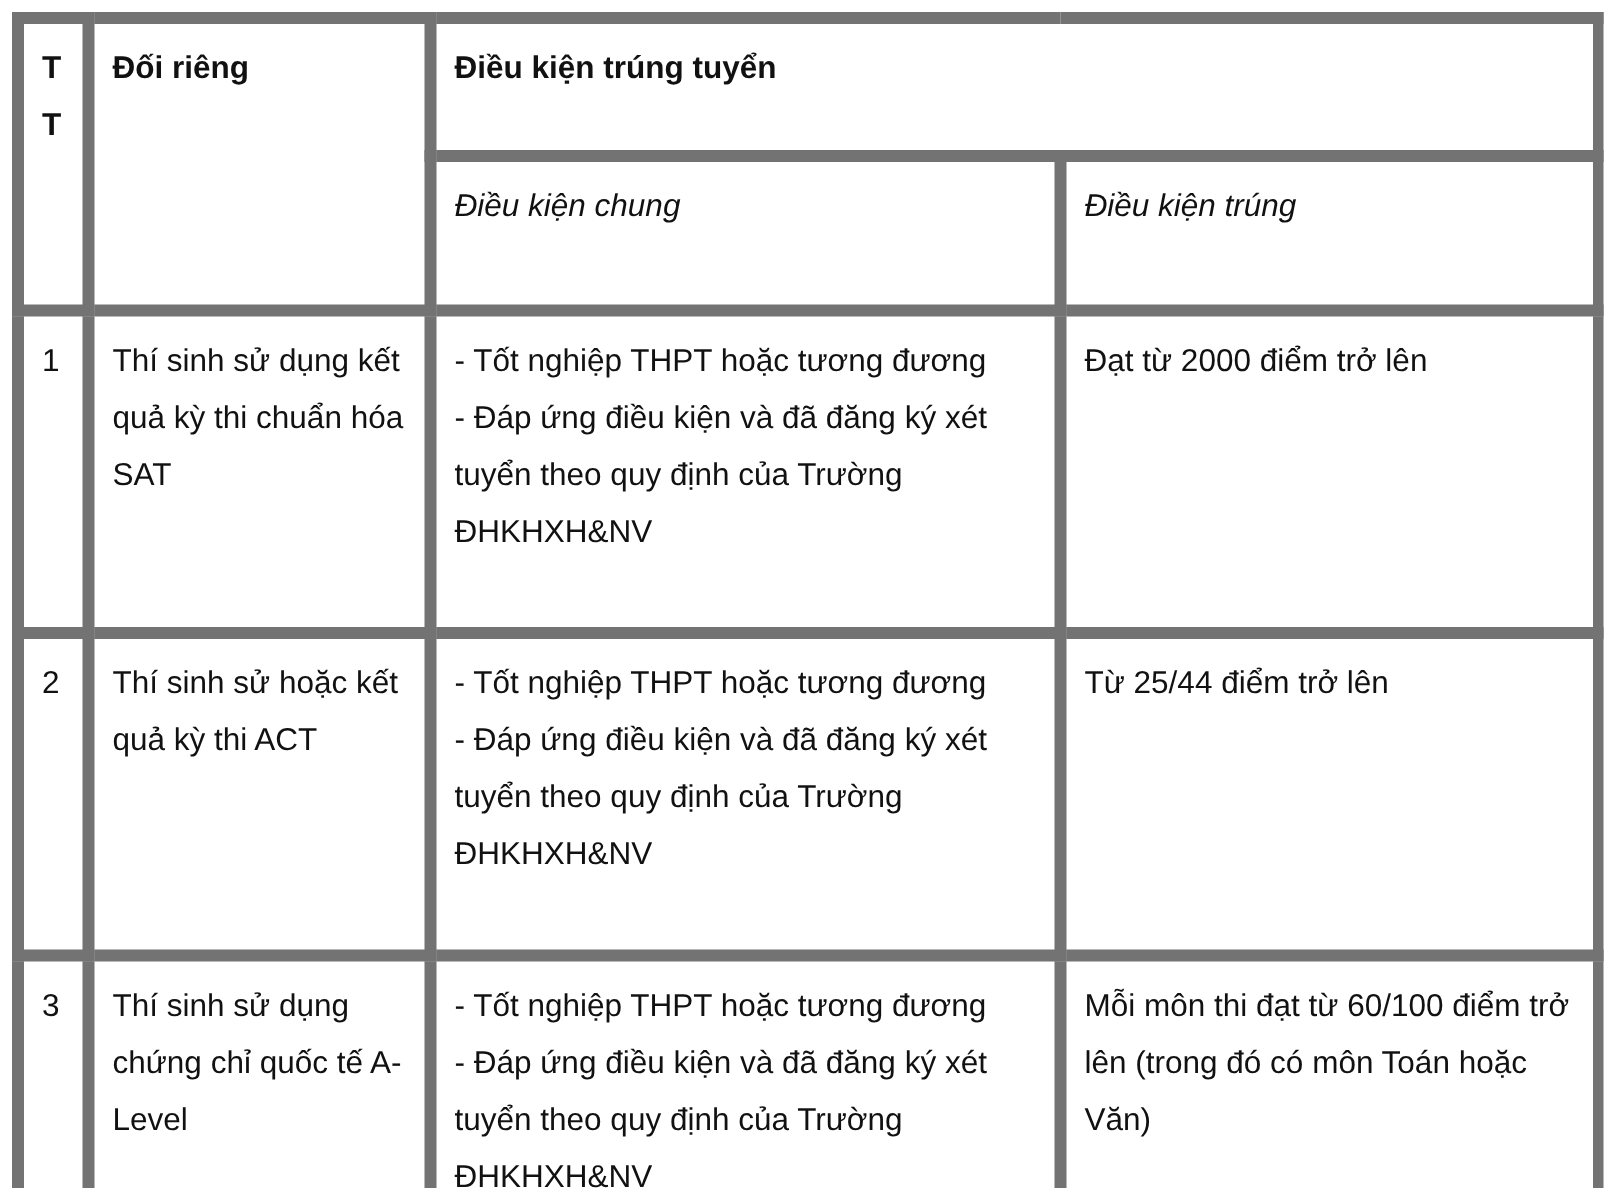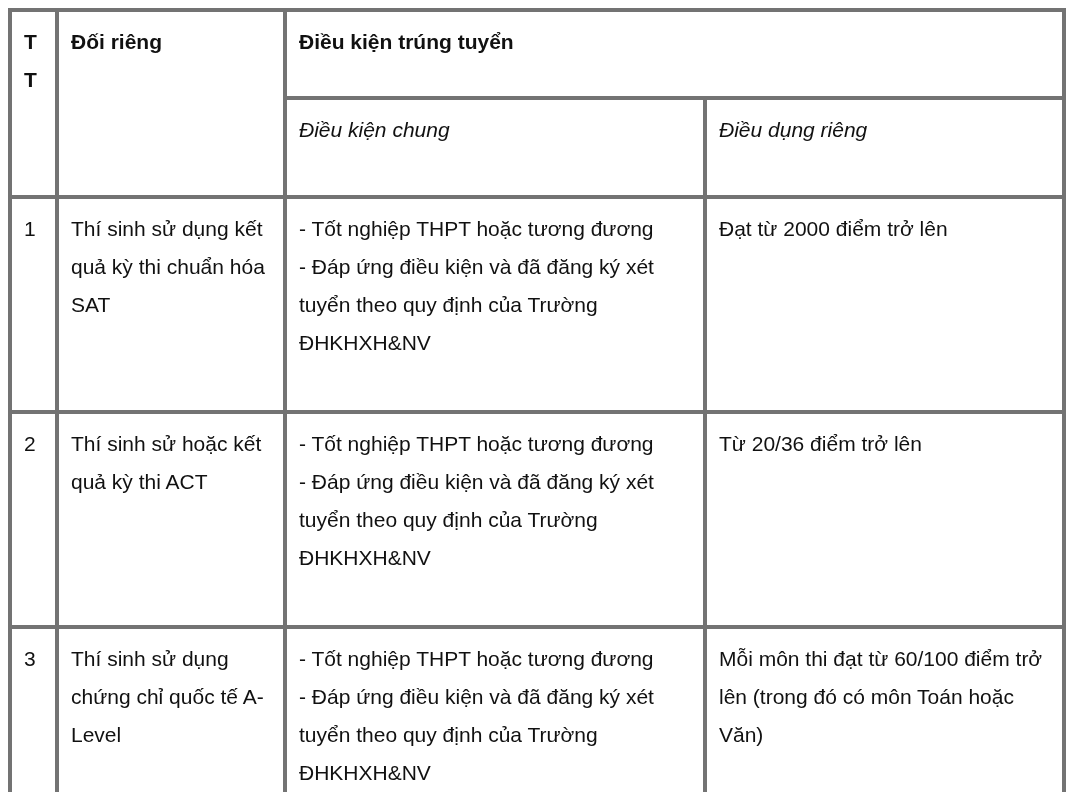--- a/index.html
+++ b/index.html
@@ -14,21 +14,21 @@
     color: #111111;
   }
   table.admission {
     border-collapse: collapse;
     table-layout: fixed;
     margin: 8px 0 0 8px;
     width: 1054px;
     background: #ffffff;
   }
   table.admission td, table.admission th {
-    border: 4px solid #737373;
+    border: 8px solid #737373;
     vertical-align: top;
     text-align: left;
     font-size: 21px;
     line-height: 38px;
     font-weight: normal;
     padding: 11px 12px 11px 12px;
     overflow: hidden;
     word-wrap: break-word;
   }
   
@@ -61,41 +61,41 @@
 
   <tbody>
       <tr class="hdr-main">
     <th class="cell-tt" rowspan="2">TT</th>
     <th rowspan="2">Đối riêng</th>
     <th colspan="2">Điều kiện trúng tuyển</th>
   </tr>
 
   <tr class="hdr-sub">
     <td>Điều kiện chung</td>
-    <td>Điều dụng riêng</td>
+    <td>Điều kiện trúng</td>
   </tr>
 
   <tr class="data-row">
     <td class="cell-tt">1</td>
     <td class="cell-dt">Thí sinh sử dụng kết quả kỳ thi chuẩn hóa SAT</td>
     <td class="cell-ck">
       <div class="cond-line">- Tốt nghiệp THPT hoặc tương đương</div>
       <div class="cond-line">- Đáp ứng điều kiện và đã đăng ký xét tuyển theo quy định của Trường ĐHKHXH&amp;NV</div>
     </td>
     <td class="cell-cr">Đạt từ 2000 điểm trở lên</td>
   </tr>
 
   <tr class="data-row">
     <td class="cell-tt">2</td>
     <td class="cell-dt">Thí sinh sử hoặc kết quả kỳ thi ACT</td>
     <td class="cell-ck">
       <div class="cond-line">- Tốt nghiệp THPT hoặc tương đương</div>
       <div class="cond-line">- Đáp ứng điều kiện và đã đăng ký xét tuyển theo quy định của Trường ĐHKHXH&amp;NV</div>
     </td>
-    <td class="cell-cr">Từ 20/36 điểm trở lên</td>
+    <td class="cell-cr">Từ 25/44 điểm trở lên</td>
   </tr>
 
   <tr class="data-row last-row">
     <td class="cell-tt">3</td>
     <td class="cell-dt">Thí sinh sử dụng chứng chỉ quốc tế A-Level</td>
     <td class="cell-ck">
       <div class="cond-line">- Tốt nghiệp THPT hoặc tương đương</div>
       <div class="cond-line">- Đáp ứng điều kiện và đã đăng ký xét tuyển theo quy định của Trường ĐHKHXH&amp;NV</div>
     </td>
     <td class="cell-cr">Mỗi môn thi đạt từ 60/100 điểm trở lên (trong đó có môn Toán hoặc Văn)</td>

